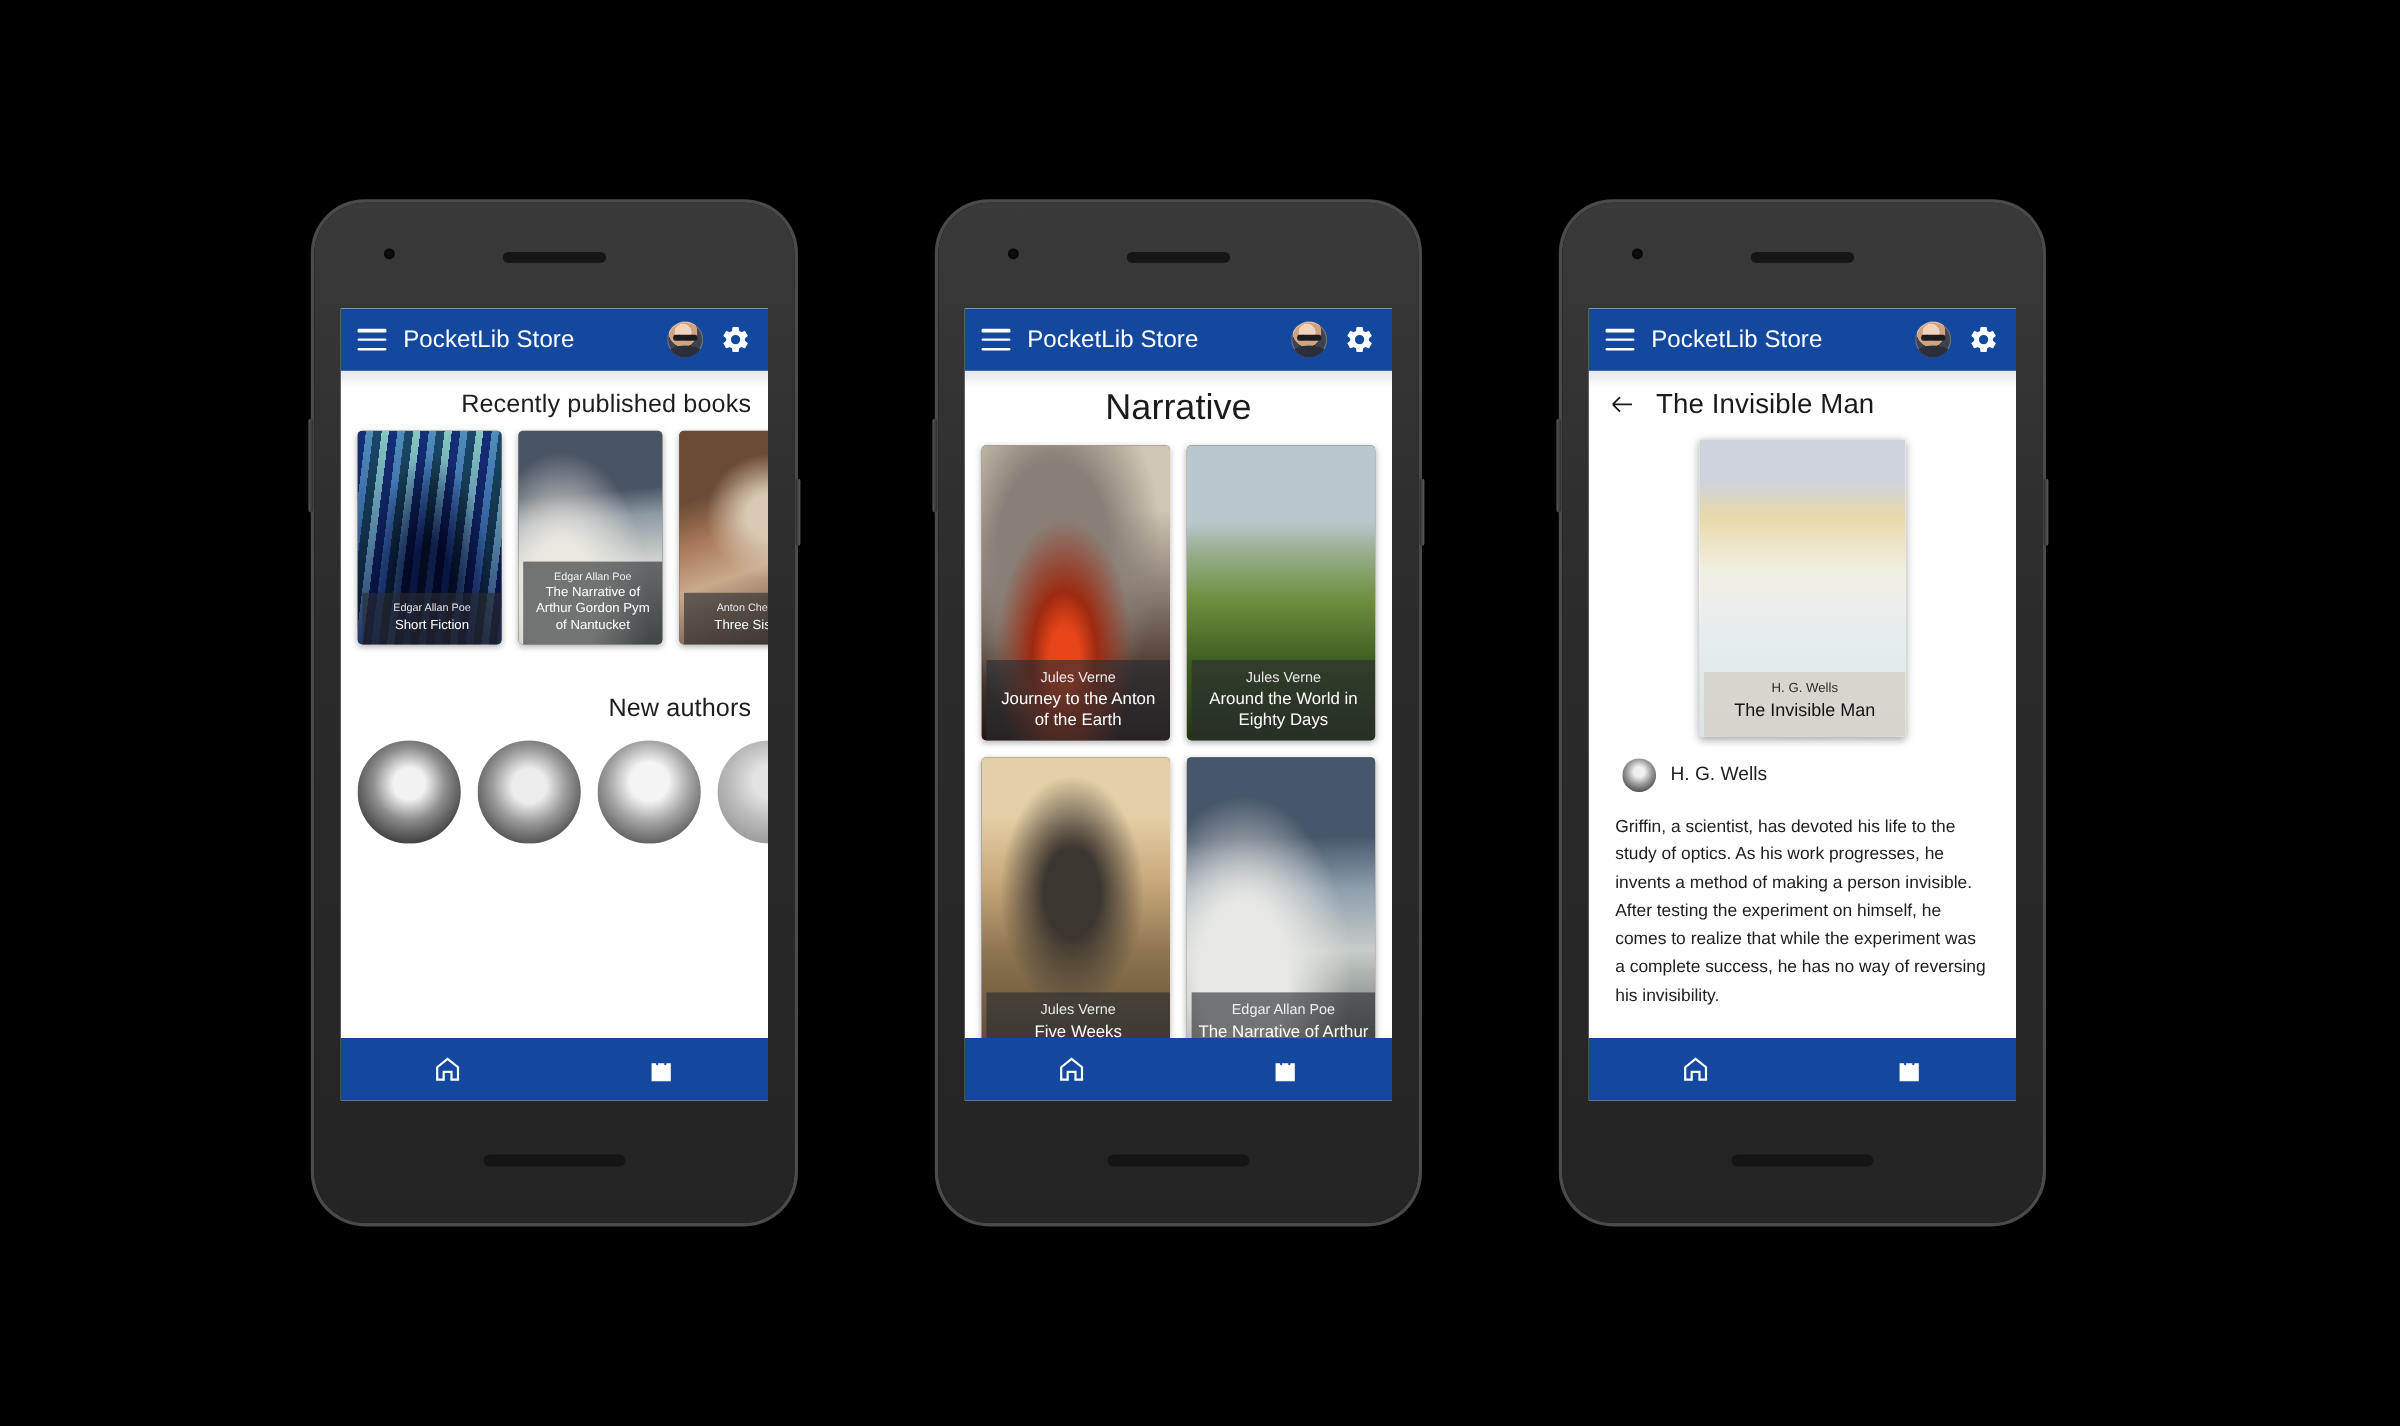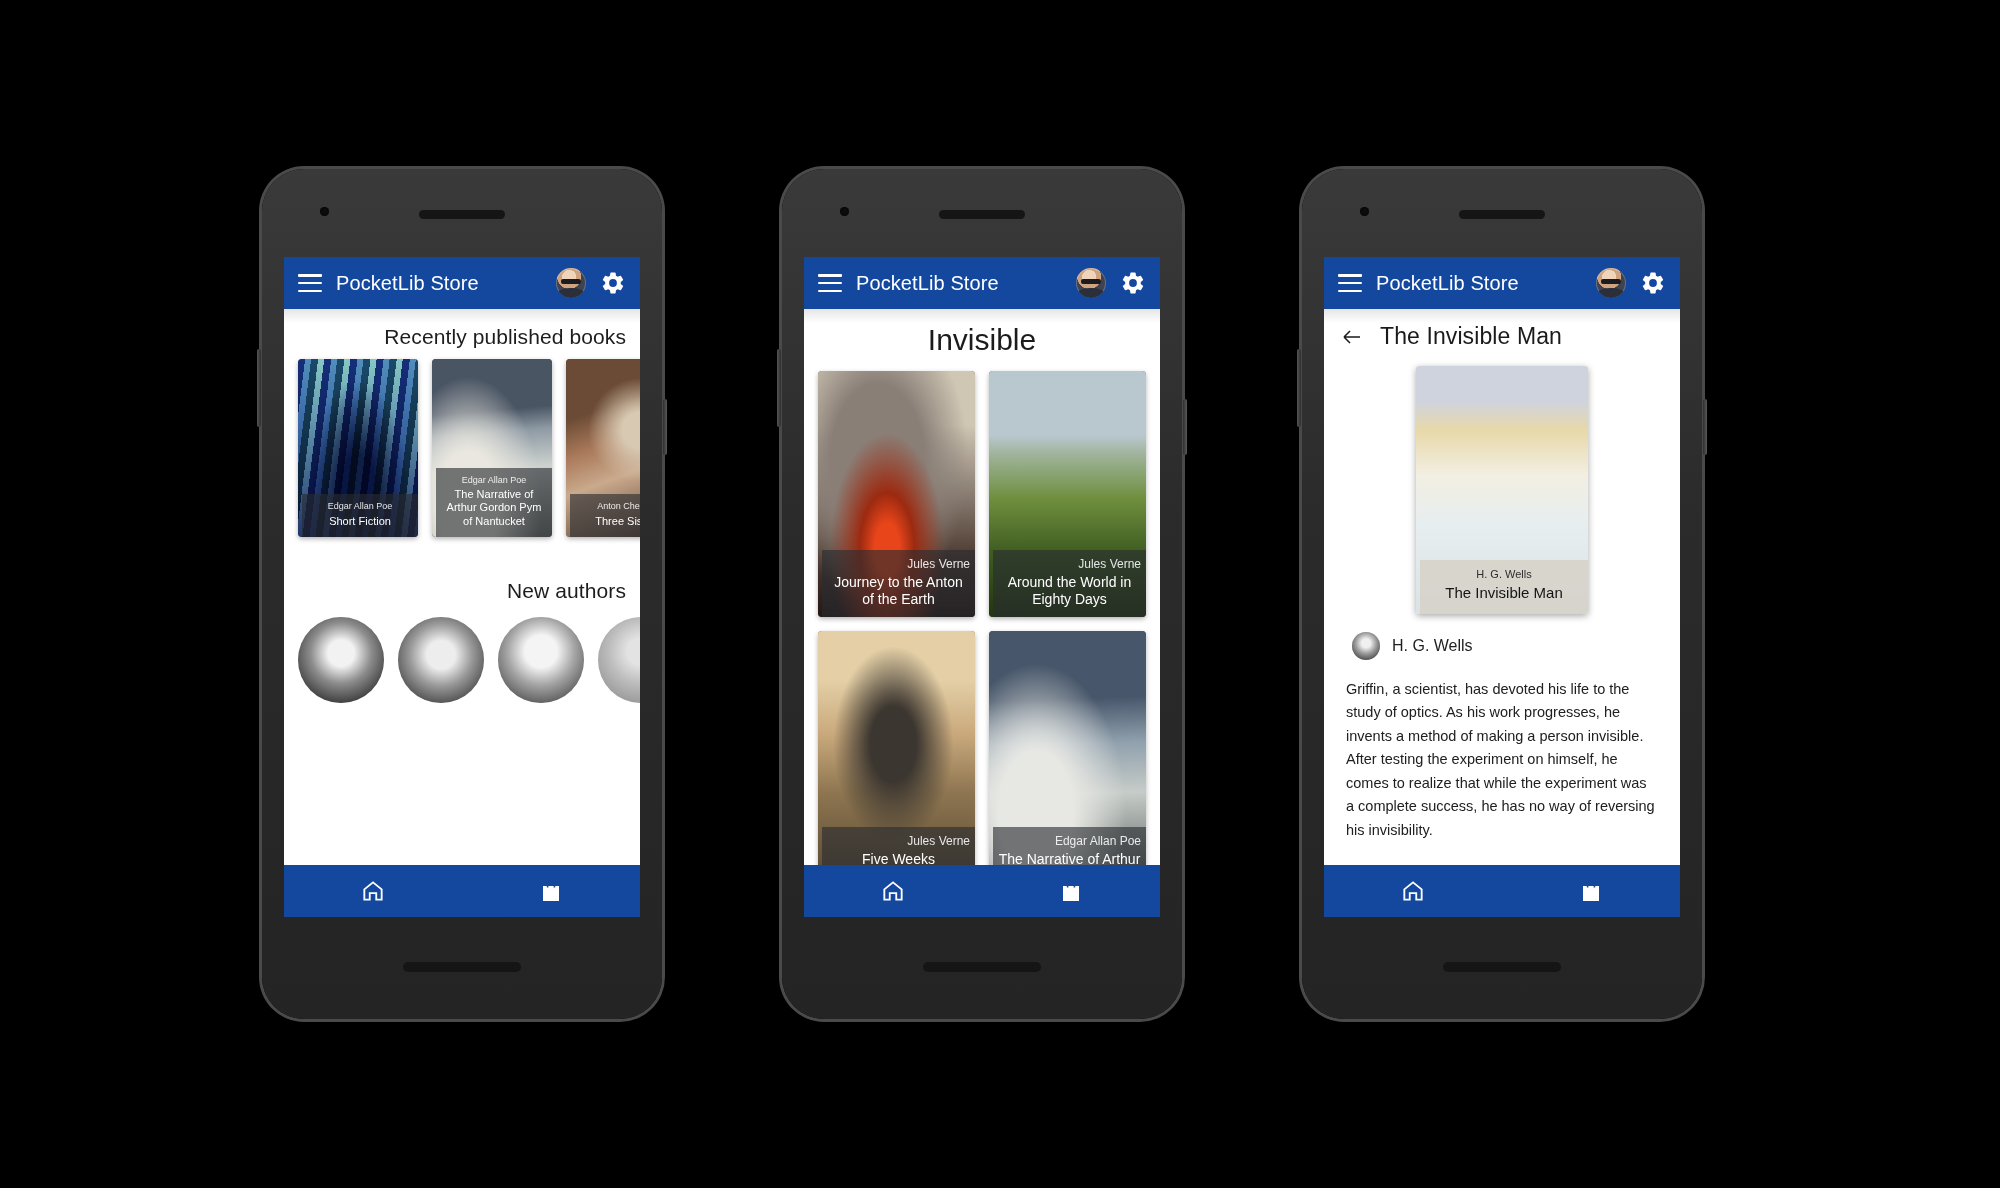--- a/index.html
+++ b/index.html
@@ -176,21 +176,21 @@
   
   .category-title{
     text-align:center; font-size: 30px; font-weight: 400;
     color:#1b1b1b; padding: 14px 0 14px;
   }
   .grid{
     display:grid; grid-template-columns: 1fr 1fr; gap: 14px;
     padding: 0 14px;
   }
   .grid .book-card{ width: 100%; height: 246px; }
-  .grid .card-author{ font-size: 12px; text-align: right; }
+  .grid .card-author{ font-size: 12px; }
   .grid .card-title{ font-size: 14px; }
 
   
   .detail-head{
     display:flex; align-items:center; gap: 16px;
     padding: 14px 16px 10px;
   }
   .back-arrow{ width:24px;height:24px;flex:0 0 auto;cursor:pointer;}
   .detail-title{
     font-size: 23px; font-weight: 400; color: #1a1a1a; letter-spacing:.1px;
@@ -397,21 +397,21 @@
         <div class="app-title">PocketLib Store</div>
         <div class="avatar-sm"></div>
         <svg class="gear" viewBox="0 0 24 24">
           <path fill="#fff" d="M19.14 12.94a7.4 7.4 0 0 0 .06-.94 7.4 7.4 0 0 0-.06-.94l2.03-1.58a.5.5 0 0 0 .12-.62l-1.92-3.32a.5.5 0 0 0-.6-.22l-2.39.96a7 7 0 0 0-1.62-.94l-.36-2.54a.5.5 0 0 0-.5-.42h-3.84a.5.5 0 0 0-.5.42l-.36 2.54c-.59.24-1.13.56-1.62.94l-2.39-.96a.5.5 0 0 0-.6.22L2.67 8.86a.5.5 0 0 0 .12.62l2.03 1.58c-.04.31-.06.63-.06.94s.02.63.06.94l-2.03 1.58a.5.5 0 0 0-.12.62l1.92 3.32c.13.22.38.3.6.22l2.39-.96c.49.38 1.03.7 1.62.94l.36 2.54c.04.24.25.42.5.42h3.84c.25 0 .46-.18.5-.42l.36-2.54c.59-.24 1.13-.56 1.62-.94l2.39.96c.22.08.47 0 .6-.22l1.92-3.32a.5.5 0 0 0-.12-.62l-2.03-1.58zM12 15.6A3.6 3.6 0 1 1 15.6 12 3.6 3.6 0 0 1 12 15.6z"></path>
         </svg>
       </div>
 
       <div class="content">
         <div class="content-scrim"></div>
 
-        <div class="category-title">Invisible</div>
+        <div class="category-title">Narrative</div>
 
         <div class="grid">
           <div class="book-card">
             <div class="cover pt-volcano"></div>
             <div class="card-label">
               <span class="card-author">Jules Verne</span>
               <span class="card-title">Journey to the Anton of the Earth</span>
             </div>
           </div>
           <div class="book-card">

